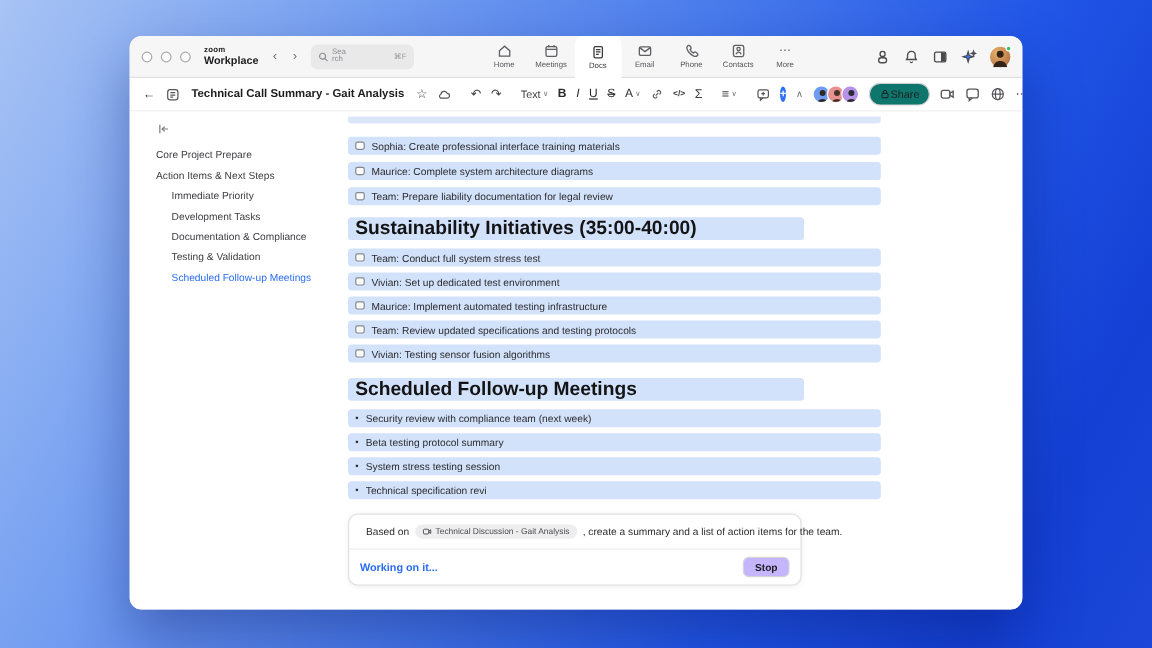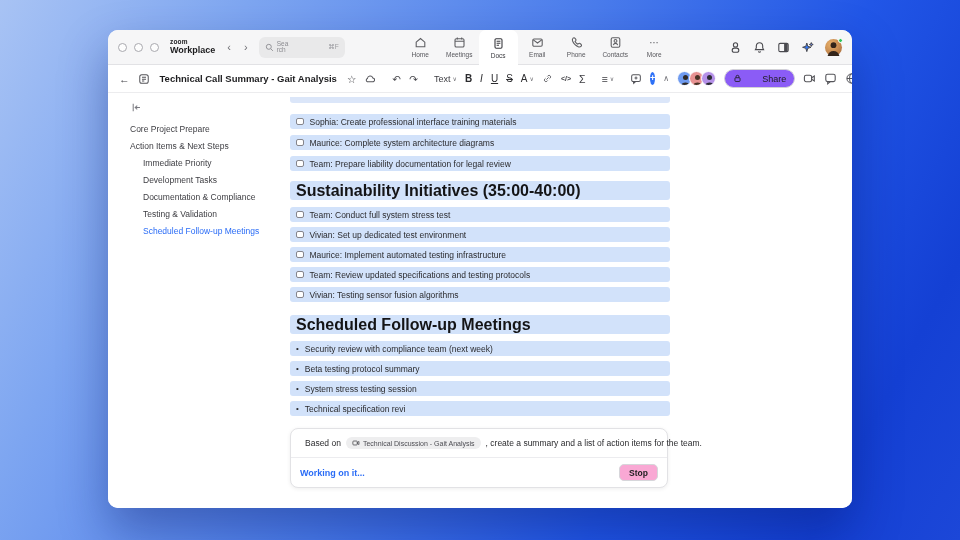--- a/index.html
+++ b/index.html
@@ -57,36 +57,36 @@
   .fmt { font-size:10px; color:#2b2b2e; }
   .fmt.b { font-weight:bold; } .fmt.i { font-style:italic; } .fmt.u { text-decoration:underline; }
   .fmt.s { text-decoration:line-through; }
   .vdiv { width:1px; height:13px; background:#e6e6e9; }
   .plus-circle { width:13px; height:13px; border-radius:50%; background:#2e71f7; color:#fff; font-size:9px;
     font-weight:bold; display:flex; align-items:center; justify-content:center; line-height:1; }
   .collab { display:flex; margin-left:auto; }
   .cav { width:15px; height:15px; border-radius:50%; border:1.5px solid #fff; position:relative; overflow:hidden; }
   .cav + .cav { margin-left:-3px; }
   .cav.c1 { background:#6f9bf0; } .cav.c2 { background:#e79292; } .cav.c3 { background:#b591e8; }
-  .share-btn { height:19px; border:1px solid #d2d2d6; border-radius:10px; background:#8b5cf6; display:flex;
-    align-items:center; gap:20px; padding:0 8px; font-size:9px; color:#1d1d1f; cursor:pointer; }
+  .share-btn { height:19px; border:1px solid #d2d2d6; border-radius:10px; background:#0f766e; display:flex;
+    align-items:center; gap:0; padding:0 8px; font-size:9px; color:#1d1d1f; cursor:pointer; }
 
   
   .wbody { flex:1; display:flex; overflow:hidden; background:#fff; }
   .outline { width:174px; flex:0 0 174px; padding:9px 0 0 22px; }
   .collapse-btn { margin:0 0 7px 1px; cursor:pointer; }
   .collapse-btn svg { stroke:#7a7a80; display:block; }
   .o-item { font-size:8.5px; color:#3d3d42; padding:3.5px 0; cursor:pointer; white-space:nowrap; }
   .o-item.lvl2 { padding-left:13px; }
   .o-item.active { color:#2a6cf6; font-weight:500; }
 
   .content { flex:1; position:relative; }
   .doc-col { width:380px; margin-left:8px; padding-top:4px; }
 
-  .row { width:380px; height:15px; background:#d2e2fa; border-radius:3px; display:flex; align-items:center;
+  .row { width:444px; height:15px; background:#d2e2fa; border-radius:3px; display:flex; align-items:center;
     padding:0 6px; margin-bottom:6px; font-size:8.5px; color:#2b2b2e; white-space:nowrap; }
   .row .cb { width:7.5px; height:7.5px; border:1px solid #85858c; border-radius:2px; background:#fff;
     margin-right:6px; flex:0 0 auto; cursor:pointer; }
   .row .blt { margin-right:6px; color:#2b2b2e; font-size:8px; }
   .sliver { height:6px; border-radius:0 0 3px 3px; background:#dbe6f9; margin-bottom:11px; padding:0; }
 
   .h-row { width:380px; height:19px; background:#d2e2fa; border-radius:3px; display:flex; align-items:center;
     padding:0 6px; font-size:16px; font-weight:bold; color:#141416; margin:10px 0 7px; white-space:nowrap; }
   .h-row.second { margin-top:13px; }
 
@@ -96,21 +96,21 @@
   
   .ai-card { width:378px; margin-top:12px; border:1px solid #e2e2e5; border-radius:8px; background:#fff;
     box-shadow:0 1px 4px rgba(0,0,0,.07); }
   .ai-top { display:flex; align-items:center; gap:5px; padding:8px 9px; font-size:8.5px; color:#2b2b2e;
     border-bottom:1px solid #ececef; white-space:nowrap; }
   .chip { display:inline-flex; align-items:center; gap:3px; background:#eeeeef; border-radius:9px;
     padding:2px 6px; font-size:7px; color:#4c4c52; cursor:pointer; }
   .chip svg { stroke:#4c4c52; display:block; }
   .ai-bottom { display:flex; align-items:center; justify-content:space-between; padding:6px 9px; }
   .working { color:#2a6cf6; font-size:9px; font-weight:bold; }
-  .stop-btn { border:1px solid #d6d6da; border-radius:5px; background:#f9a8d4; padding:2.5px 9px; font-size:8.5px;
+  .stop-btn { border:1px solid #d6d6da; border-radius:5px; background:#c4b5fd; padding:2.5px 9px; font-size:8.5px;
     font-weight:600; color:#1d1d1f; cursor:pointer; font-family:inherit; }
 </style>
 </head>
 <body>
 
 <div class="stage">
   <div class="window">
 
     <div class="chrome">
       <div class="traffic">

